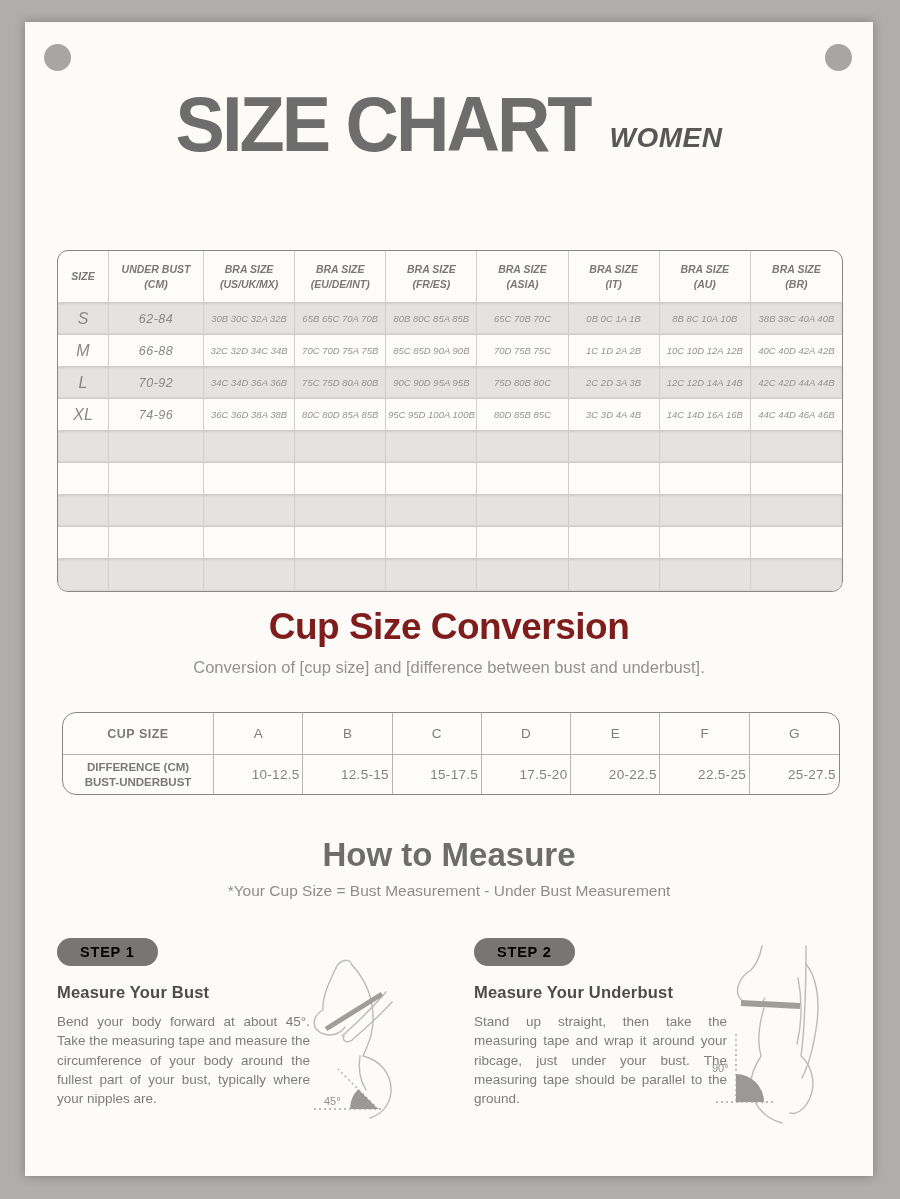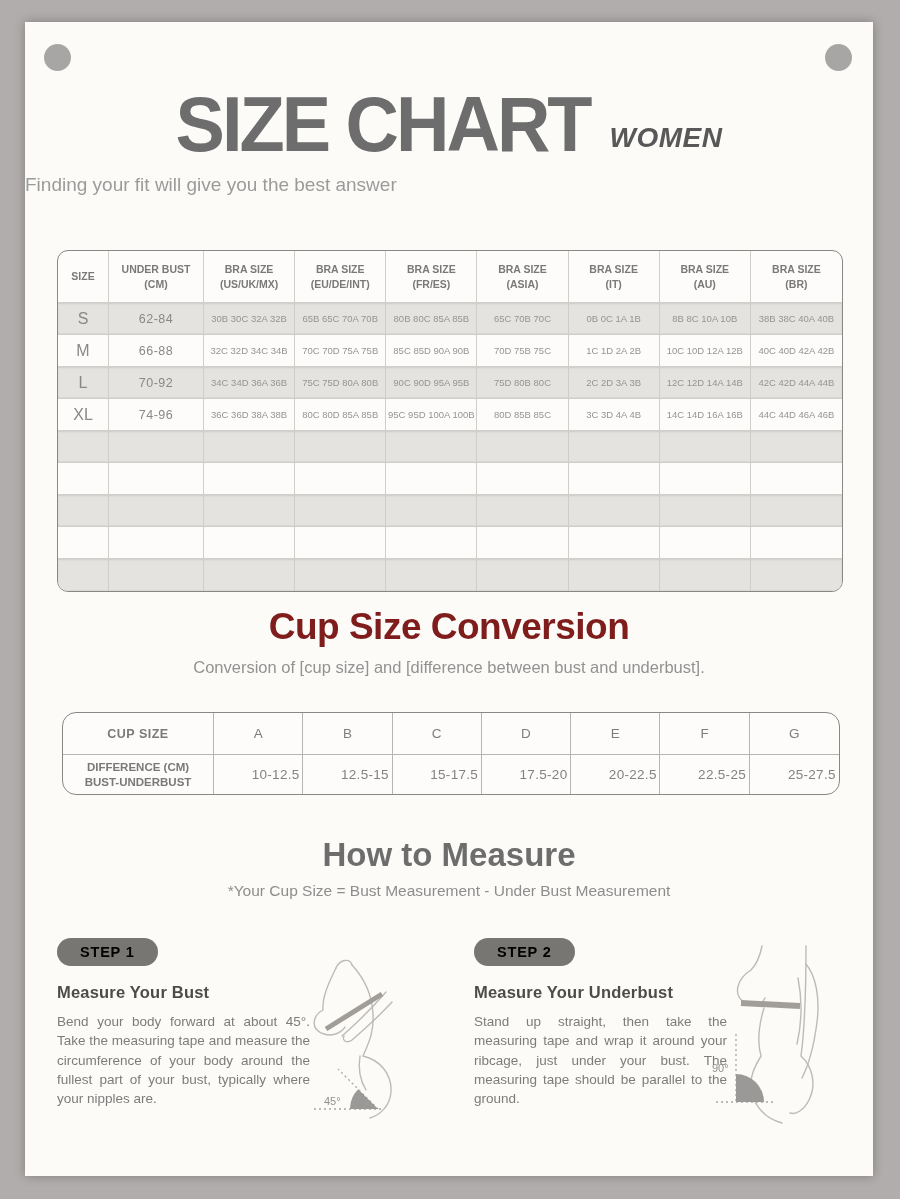--- a/index.html
+++ b/index.html
@@ -14,35 +14,35 @@
   .card {
     position:absolute; left:25px; top:22px; width:848px; height:1154px;
     background:#fcfbf8;
     box-shadow:0 0 10px rgba(0,0,0,0.28);
   }
   .dot { position:absolute; width:27px; height:27px; border-radius:50%; background:#a8a6a4; top:22px; }
   .dot-left { left:19px; }
   .dot-right { left:800px; }
 
   
-  .header { position:absolute; top:46px; left:0; right:0; text-align:left; }
+  .header { position:absolute; top:46px; left:0; right:0; text-align:right; }
   .title-row { display:flex; justify-content:center; align-items:flex-end; gap:20px; height:94px; }
   .main-title {
     margin:0; font-size:74px; font-weight:bold; line-height:0.98;
     letter-spacing:-3px; color:#6d6d6d; transform:scaleY(1.05);
   }
   .audience { font-size:28px; font-style:italic; font-weight:bold; color:#585858; padding-bottom:8px; letter-spacing:0.5px; }
   .tagline { margin:12px 0 0; font-size:19px; color:#9b9b9b; }
 
   
   .size-table {
     position:absolute; left:32px; top:228px; width:786px;
     border:1.5px solid #8a8886; border-radius:11px; overflow:hidden; background:#fdfcfa;
   }
-  .str { display:grid; grid-template-columns:51px 95px repeat(7,1fr); height:32px; }
+  .str { display:grid; grid-template-columns:51px 95px repeat(7,1fr); height:32px;font-style:italic; }
   .str.thead { height:52px; }
   .str:not(:last-child) { border-bottom:1px solid #cfcecb; }
   .str > div { display:flex; flex-direction:column; align-items:center; justify-content:center; white-space:nowrap; }
   .str > div:not(:last-child) { border-right:1px solid #cfcecb; }
   .str.shade { background:#e4e3e0; box-shadow:inset 0 1px 2px rgba(0,0,0,0.10), inset 0 -1px 1px rgba(0,0,0,0.05); }
   .th { font-size:10.5px; font-weight:bold; color:#7b7977; line-height:1.4; }
   .td-size { font-size:16px; color:#8a8886; }
   .td-ub { font-size:12.5px; color:#8a8886; letter-spacing:0.5px; }
   .td-bra { font-size:9.5px; color:#969492; }
 
@@ -89,21 +89,20 @@
 
 <div class="card">
   <div class="dot dot-left"></div>
   <div class="dot dot-right"></div>
 
   <header class="header">
     <div class="title-row">
       <h1 class="main-title">SIZE CHART</h1>
       <span class="audience">WOMEN</span>
     </div>
-    <p class="tagline">Finding your fit will give you the best answer</p>
   </header>
 
   <section class="size-table">
     <div class="str thead">
       <div class="th">
           <span>SIZE</span>
           <span></span>
         </div>
       <div class="th">
           <span>UNDER BUST</span>

